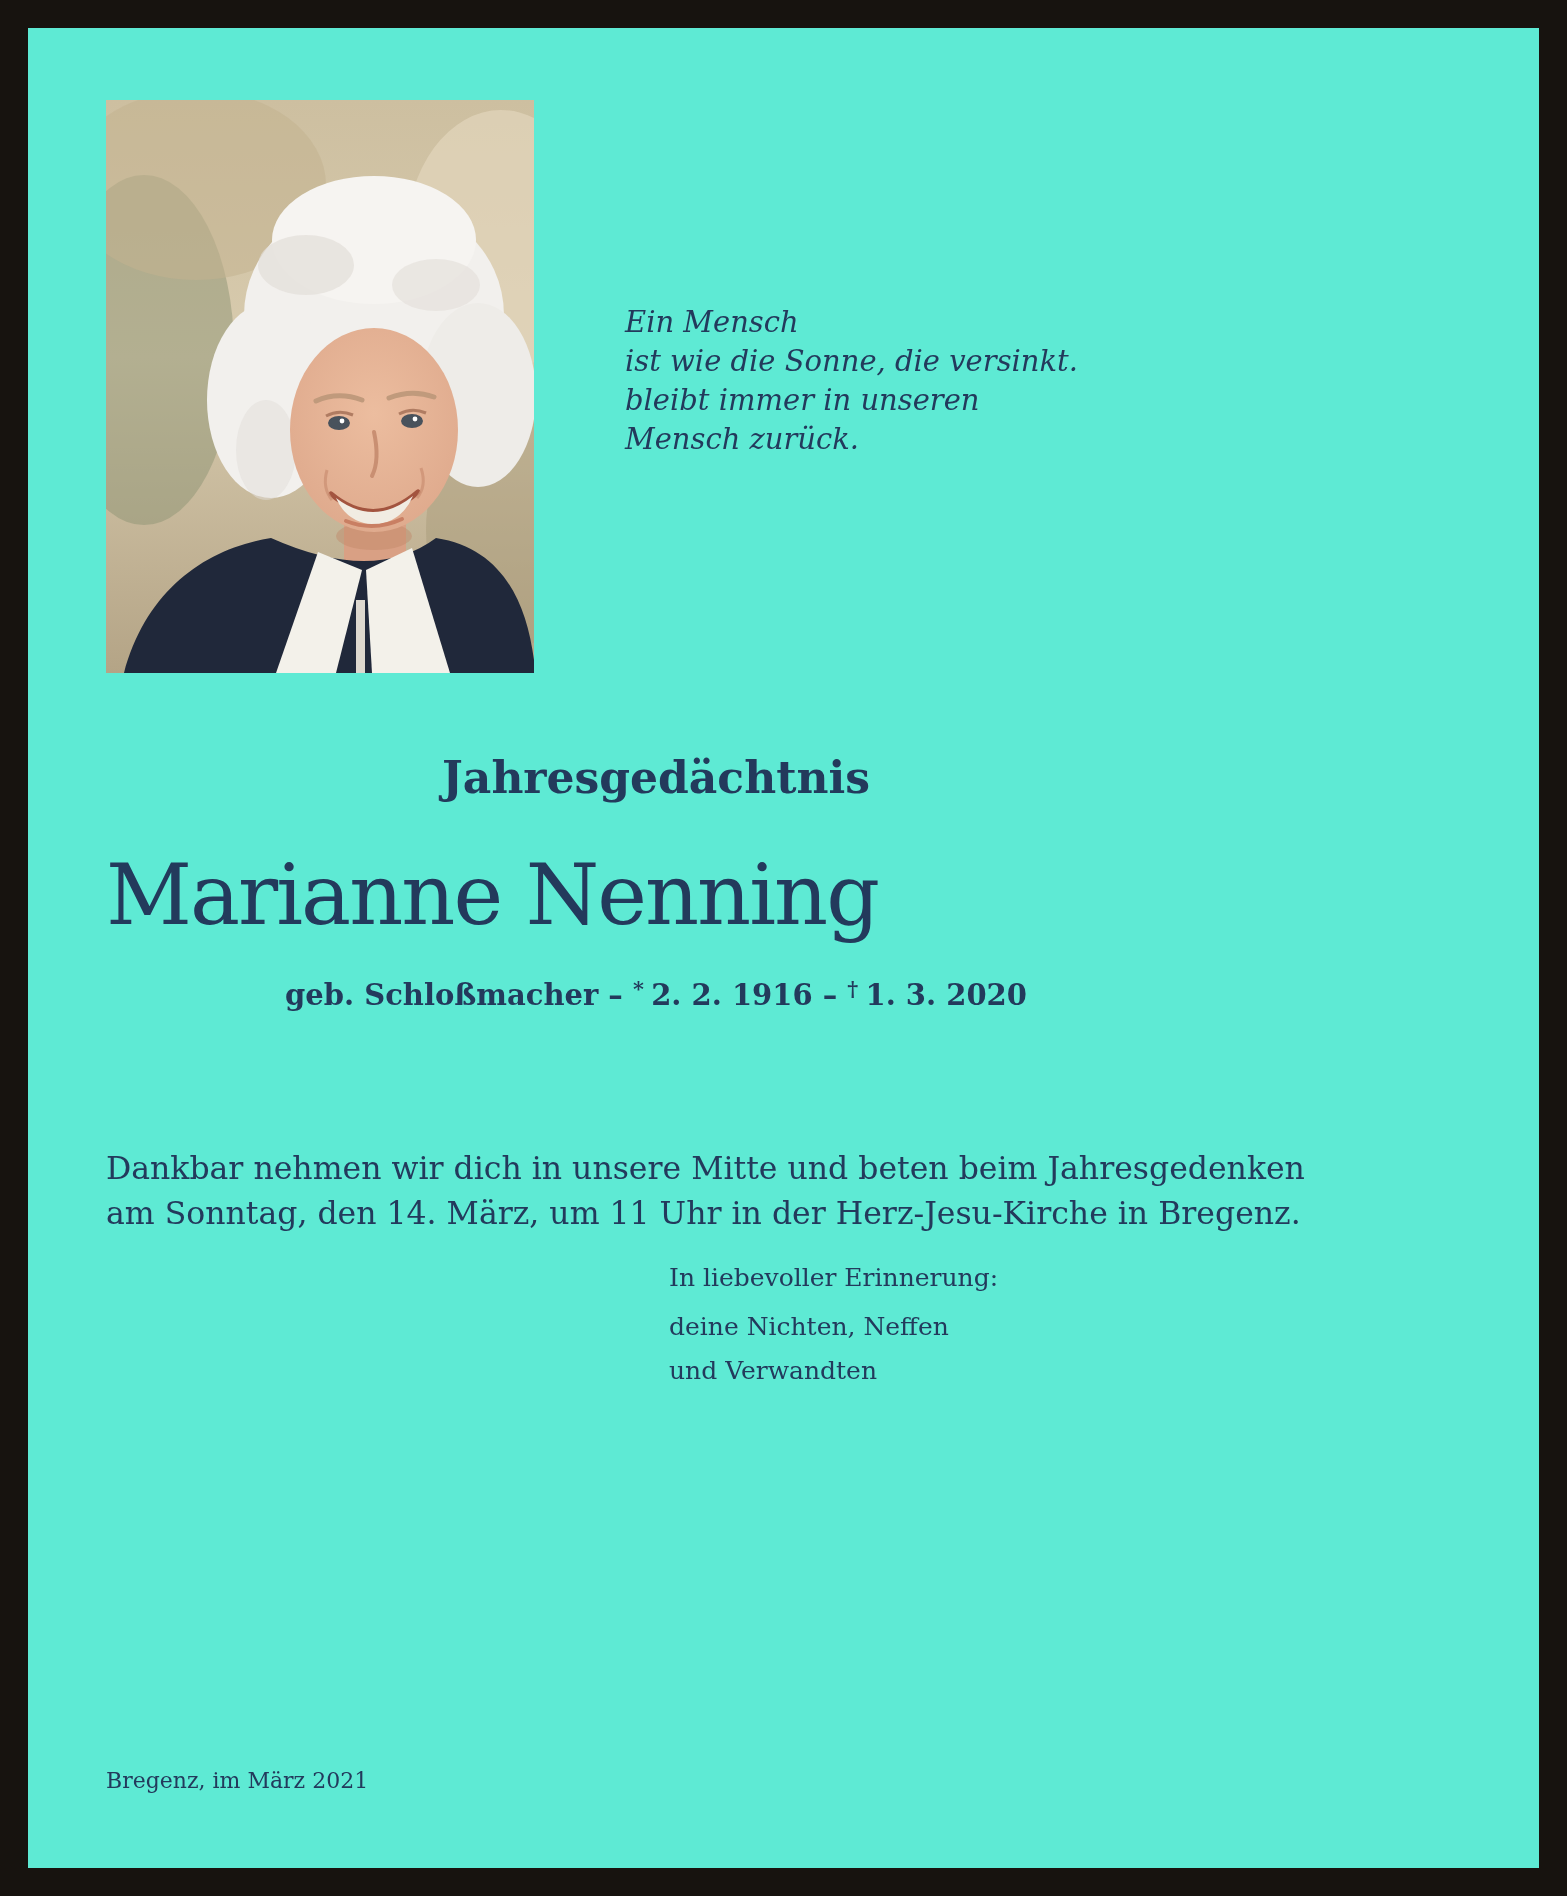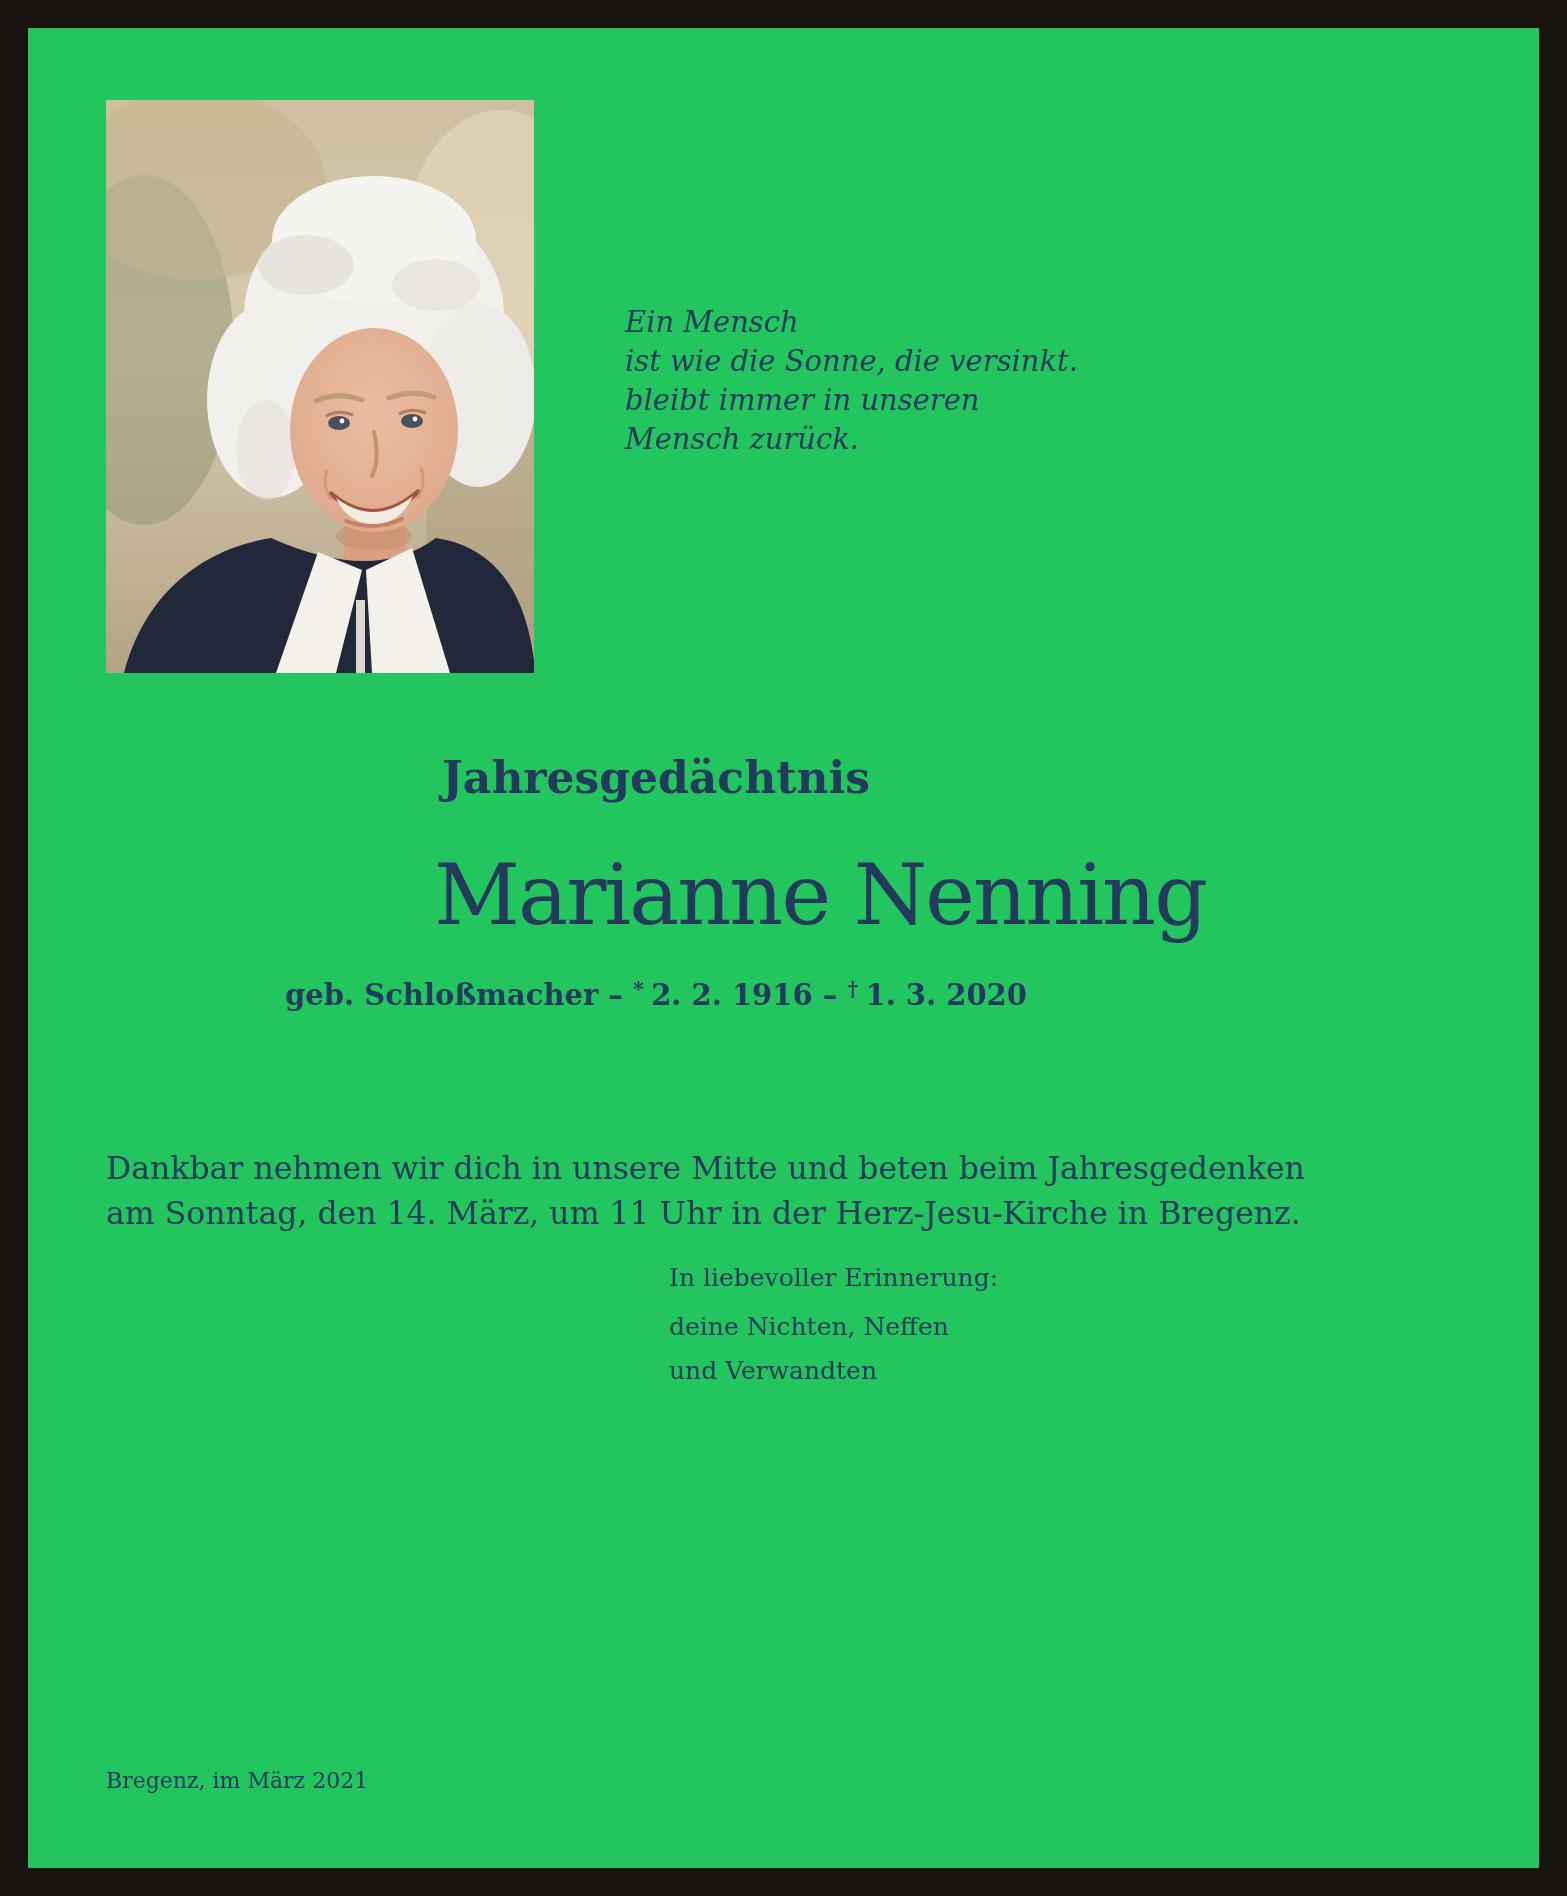--- a/index.html
+++ b/index.html
@@ -1,21 +1,21 @@
 <!DOCTYPE html>
 <html><head>
 <meta charset="utf-8">
 <style>
   * { margin: 0; padding: 0; box-sizing: border-box; }
   html, body { background: #ffffff; }
   .page {
     position: relative;
     width: 1567px;
     height: 1896px;
-    background: #22c55e;
+    background: #5eead4;
     border: 28px solid #17130f;
     font-family: "DejaVu Serif", serif;
     color: #233a5c;
     overflow: hidden;
   }
   .abs { position: absolute; }
 
   .photo {
     left: 78px; top: 72px;
     width: 428px; height: 573px;
@@ -34,21 +34,21 @@
     left: 78px; top: 724px;
     width: 1100px;
     text-align: center;
     font-size: 44px;
     font-weight: 600;
   }
 
   .name {
     left: 78px; top: 818px;
     width: 1100px;
-    text-align: right;
+    text-align: left;
     font-size: 84px;
     font-weight: 400;
     letter-spacing: -2px;
     white-space: nowrap;
   }
 
   .dates {
     left: 78px; top: 948px;
     width: 1100px;
     text-align: center;

